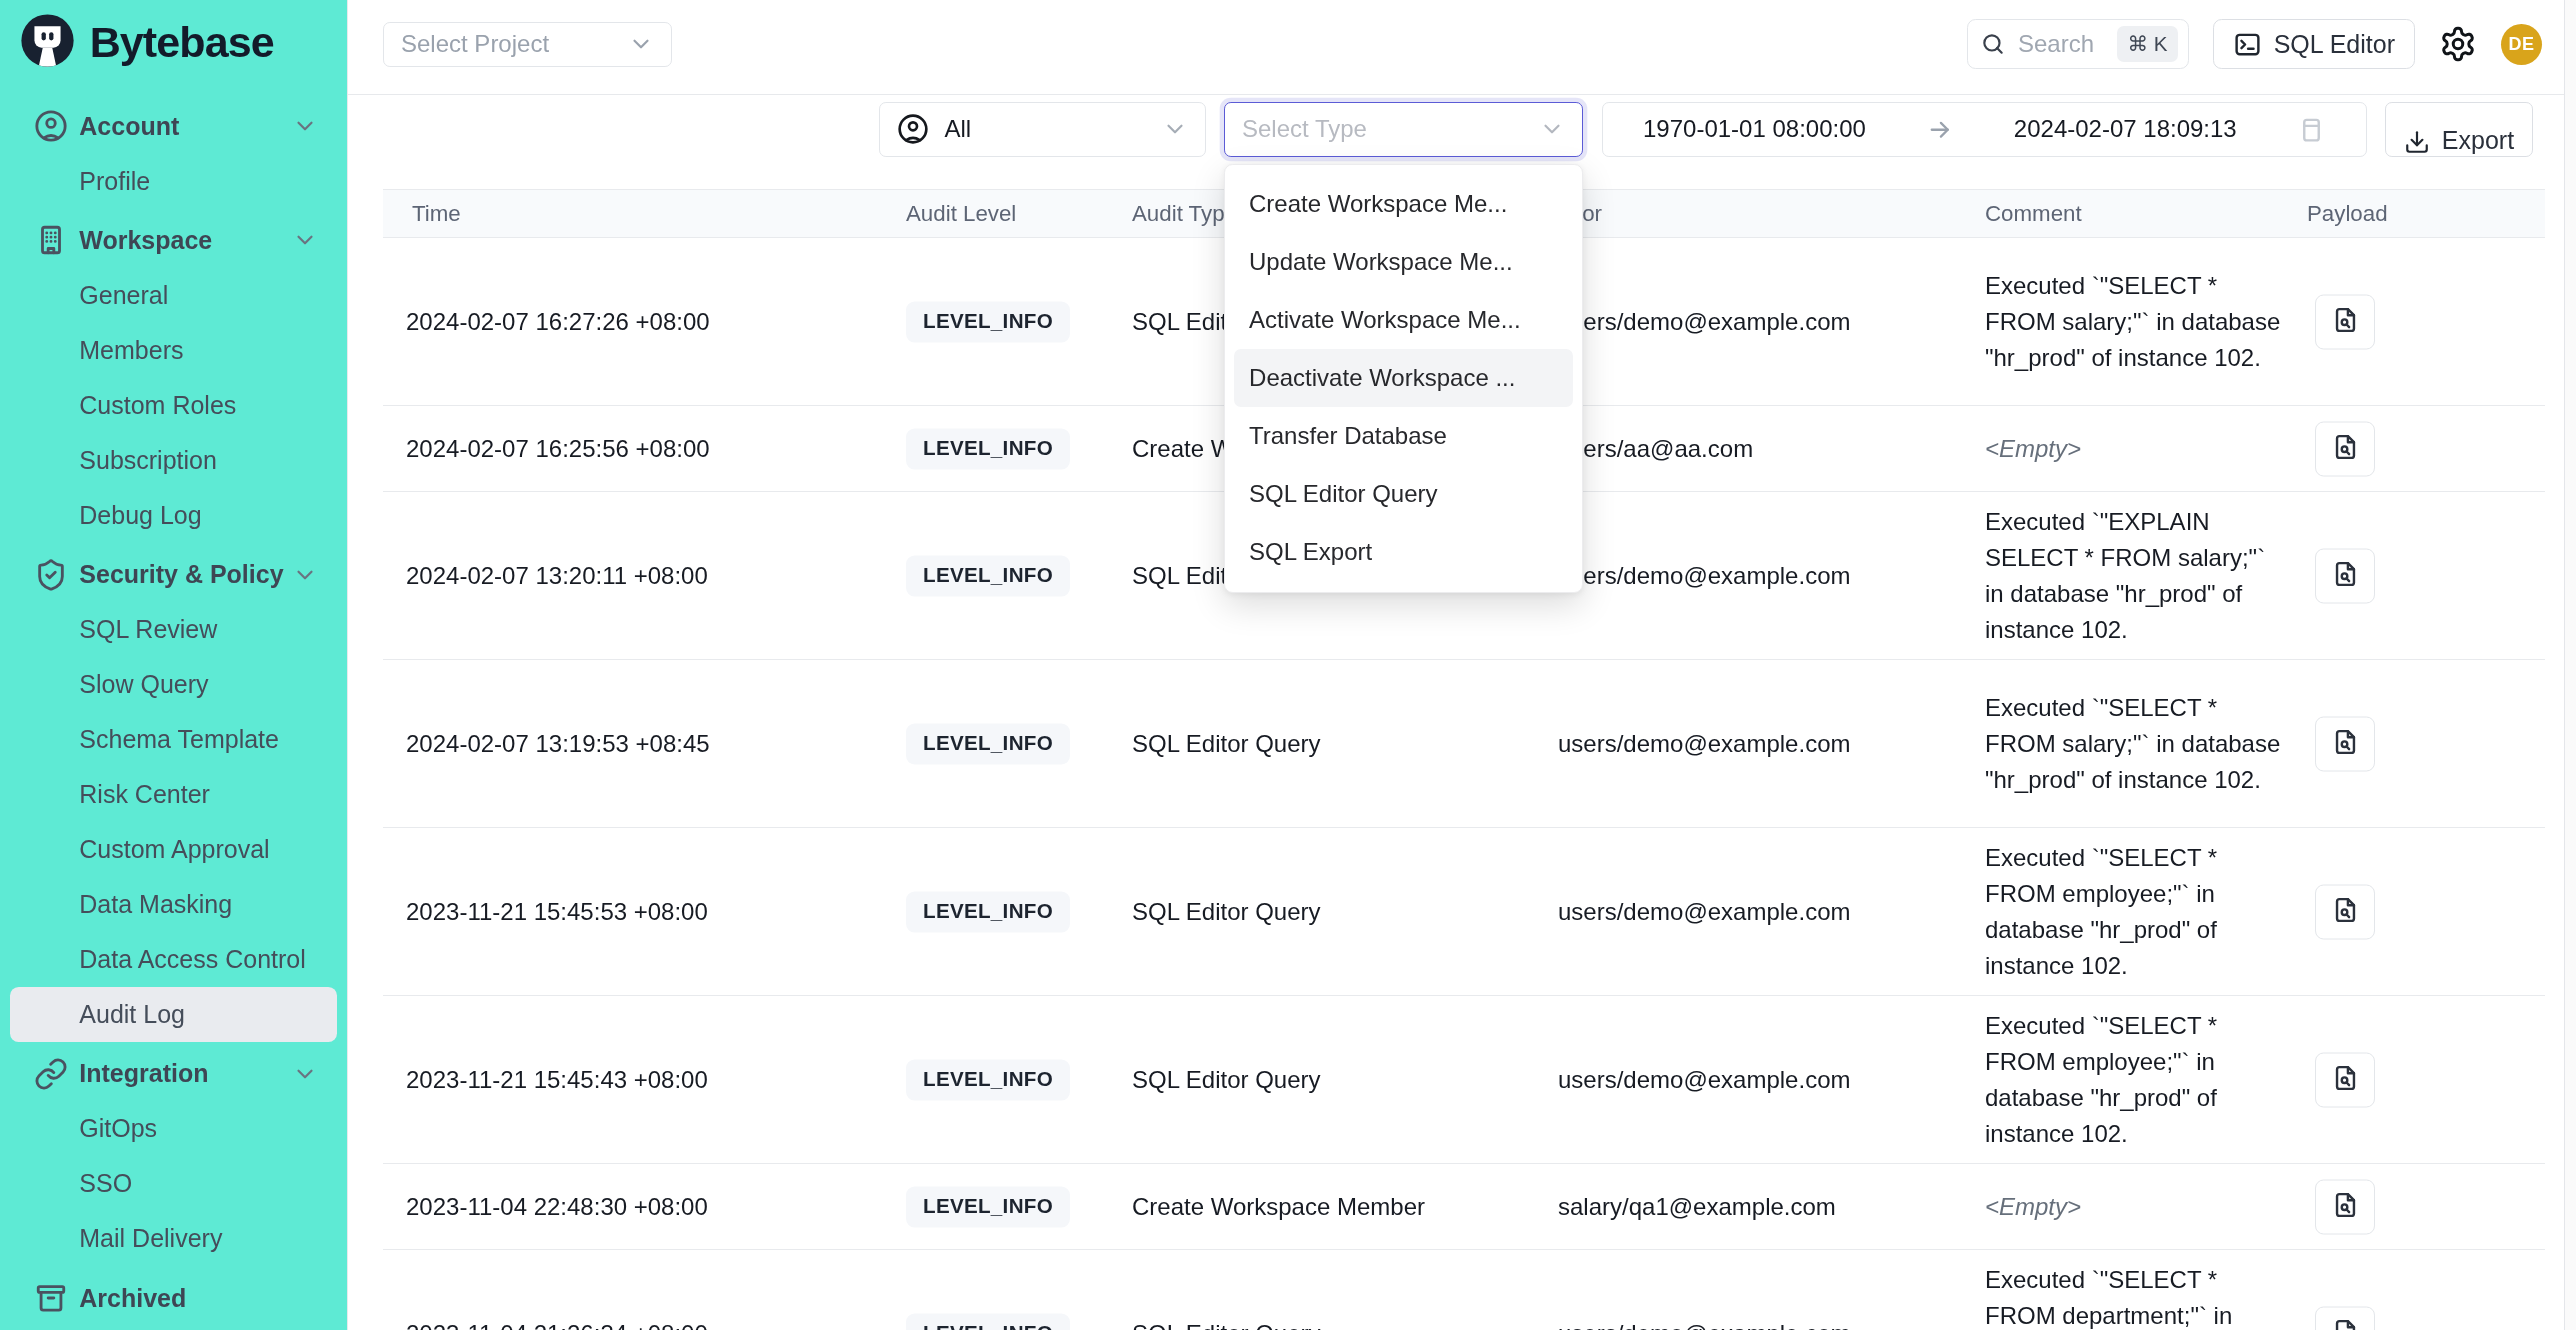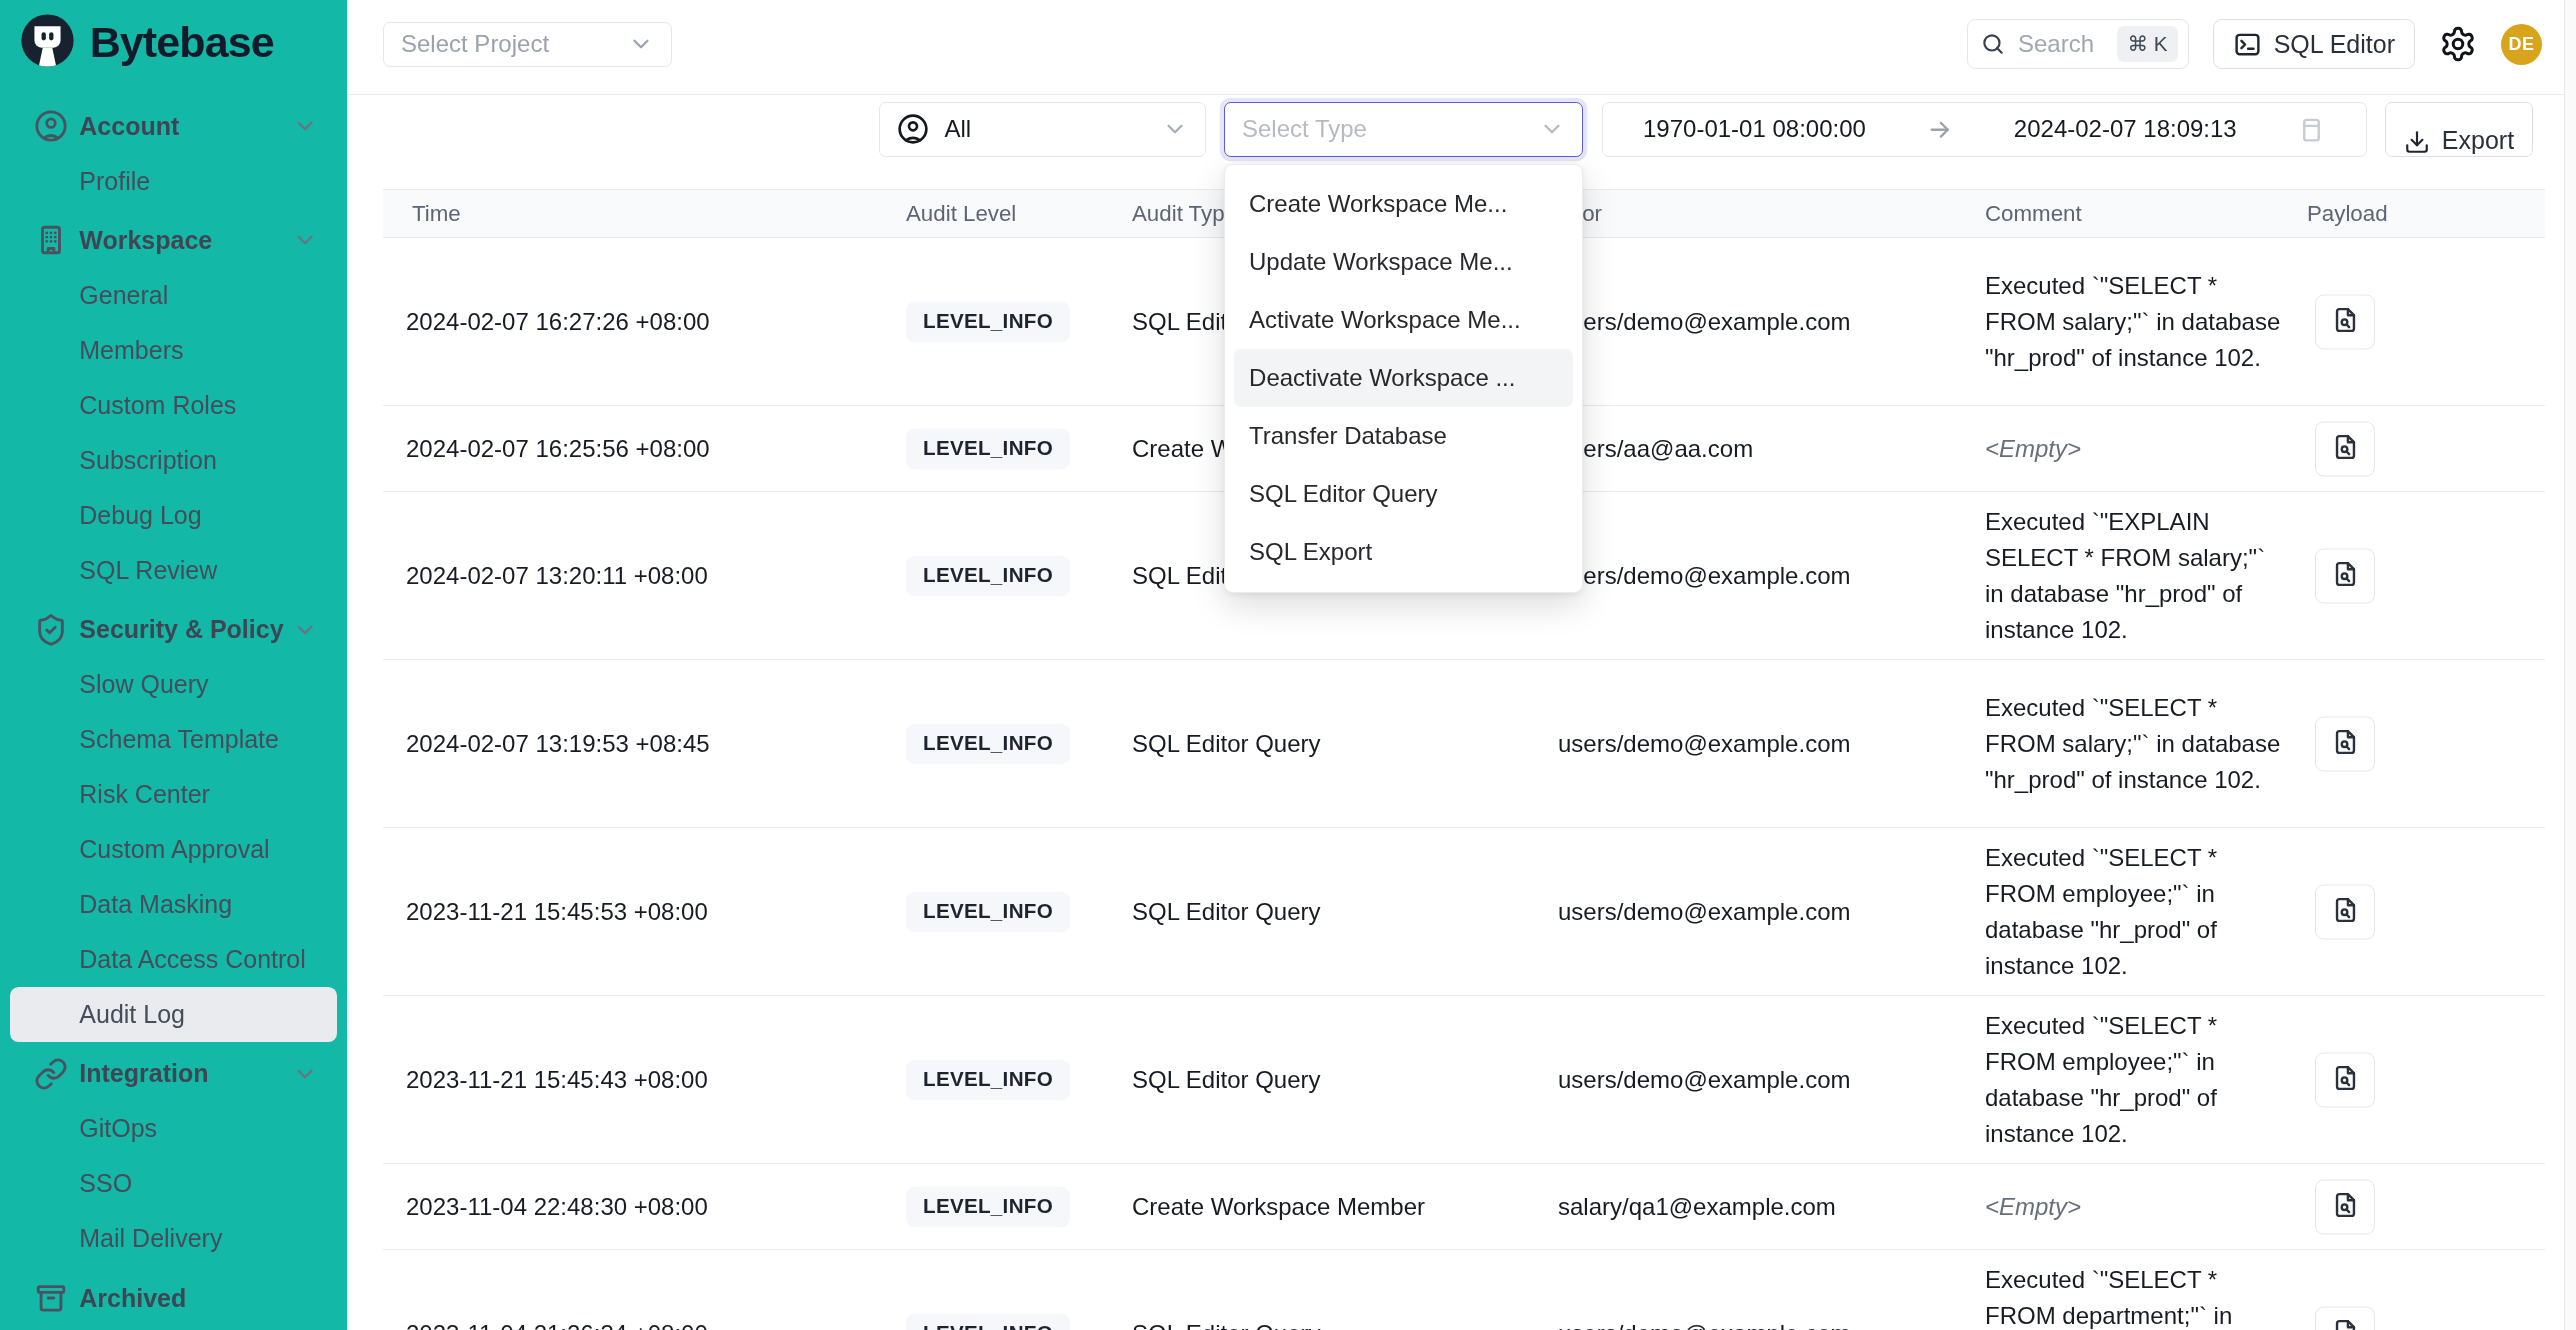--- a/index.html
+++ b/index.html
@@ -8,21 +8,21 @@
     width:2576px; height:1330px; overflow:hidden;
     font-family:"Liberation Sans", sans-serif;
     background:#ffffff; color:#1b2029;
   }
   .app { position:relative; width:2576px; height:1330px; overflow:hidden; }
   .scroll-edge { position:absolute; right:0; top:0; width:12px; height:100%; background:#fafafa; border-left:0.9px solid #e4e6ea; z-index:40; }
 
   
   .sidebar {
     position:absolute; left:0; top:0; width:348px; height:100%;
-    background:#14b8a6; border-right:0.9px solid #e7e9ec; z-index:5;text-align:center;
+    background:#5eead4; border-right:0.9px solid #e7e9ec; z-index:5;text-align:center;
   }
   .logo { display:flex; align-items:center; gap:13.7px; padding:12px 0 0 19px; }
   .logo svg { width:57px; height:57px; }
   .logo .brand-text { font-size:43px; font-weight:800; color:#131b2a; letter-spacing:-0.9px; }
   .nav { padding:22.3px 10.3px 0 10.3px; }
   .nav-item {
     position:relative; height:55px; display:flex; align-items:center;
     padding-left:69px; border-radius:8.6px; font-size:25px; color:#454d5a; cursor:pointer;
   }
   .nav-item.section { font-weight:600; color:#3e4654; margin-top:4.3px; }
@@ -217,36 +217,36 @@
         </div>
         <div class="nav-item child">
           <span>Custom Roles</span>
         </div>
         <div class="nav-item child">
           <span>Subscription</span>
         </div>
         <div class="nav-item child">
           <span>Debug Log</span>
         </div>
-        <div class="nav-item child">
-          <span>SQL Review</span>
-        </div>
         <div class="nav-item section">
           <span class="ic">
             <svg viewBox="0 0 24 24" fill="none" stroke="currentColor" stroke-width="2" stroke-linecap="round" stroke-linejoin="round">
               <path d="M20 13c0 5-3.5 7.5-7.66 8.95a1 1 0 0 1-.67-.01C7.5 20.5 4 18 4 13V6a1 1 0 0 1 1-1c2 0 4.5-1.2 6.24-2.72a1 1 0 0 1 1.52 0C14.5 3.8 17 5 19 5a1 1 0 0 1 1 1z"></path>
               <path d="m9 12 2 2 4-4"></path>
             </svg>
           </span>
           <span>Security &amp; Policy</span>
           <span class="chev">
             <svg viewBox="0 0 24 24" fill="none" stroke="currentColor" stroke-width="2" stroke-linecap="round" stroke-linejoin="round">
               <path d="m6 9 6 6 6-6"></path>
             </svg>
           </span>
+        </div>
+        <div class="nav-item child">
+          <span>SQL Review</span>
         </div>
         <div class="nav-item child">
           <span>Slow Query</span>
         </div>
         <div class="nav-item child">
           <span>Schema Template</span>
         </div>
         <div class="nav-item child">
           <span>Risk Center</span>
         </div>

